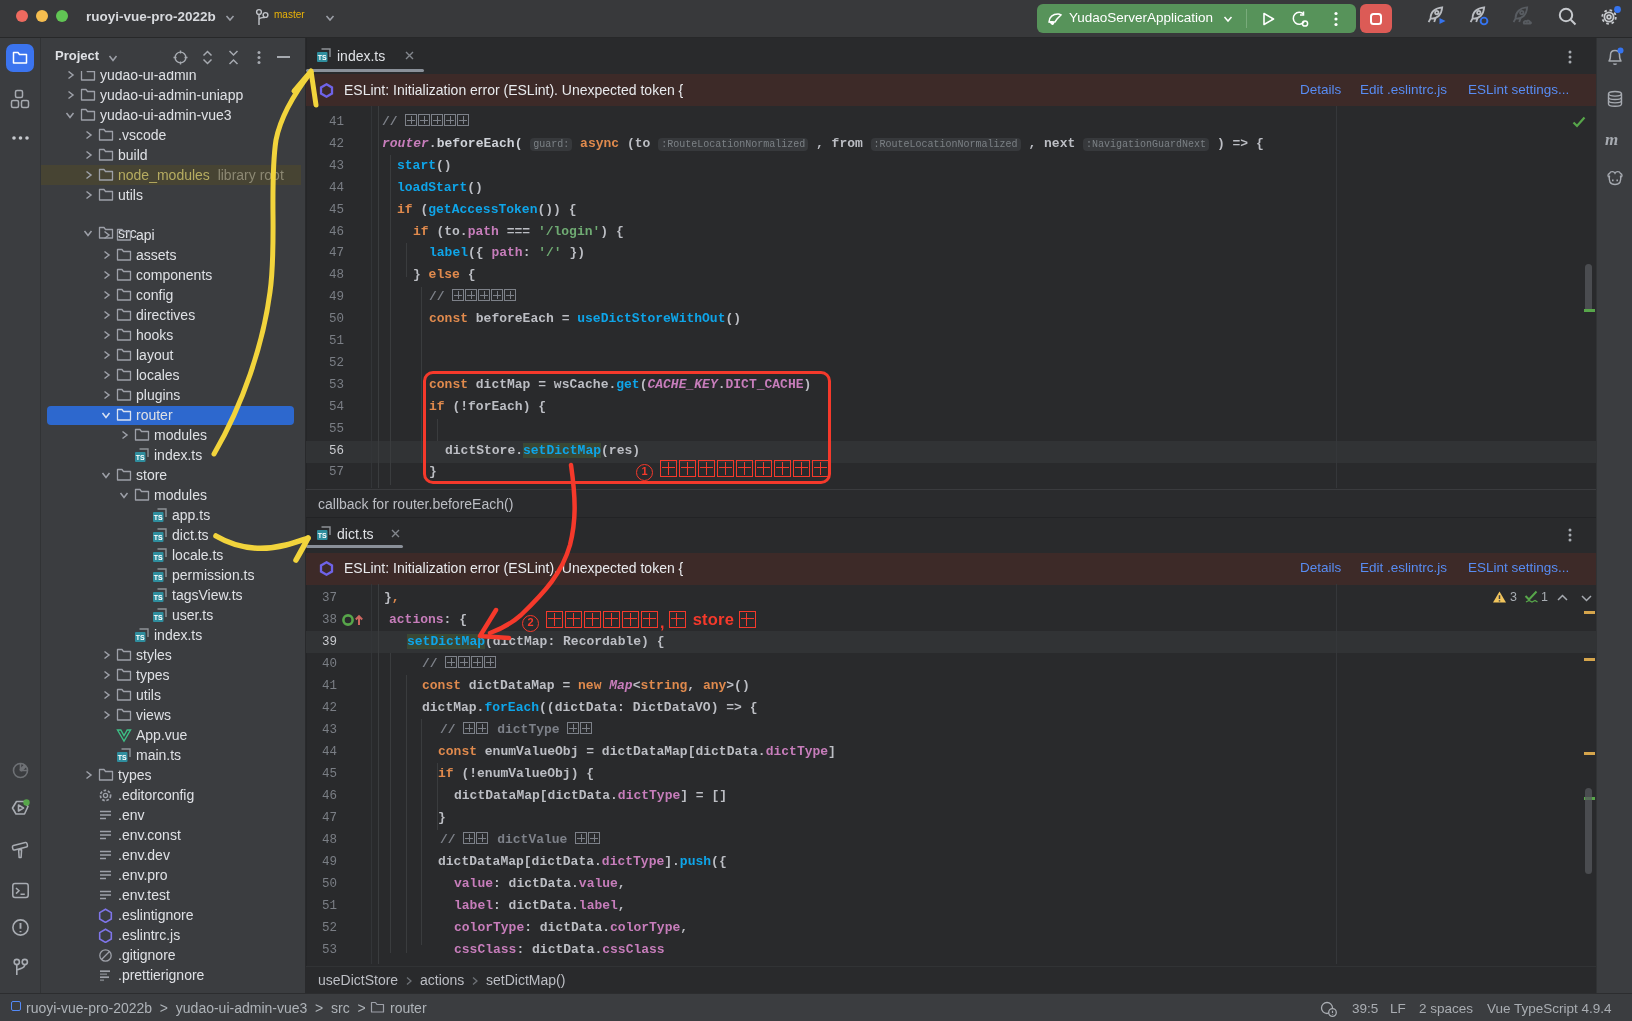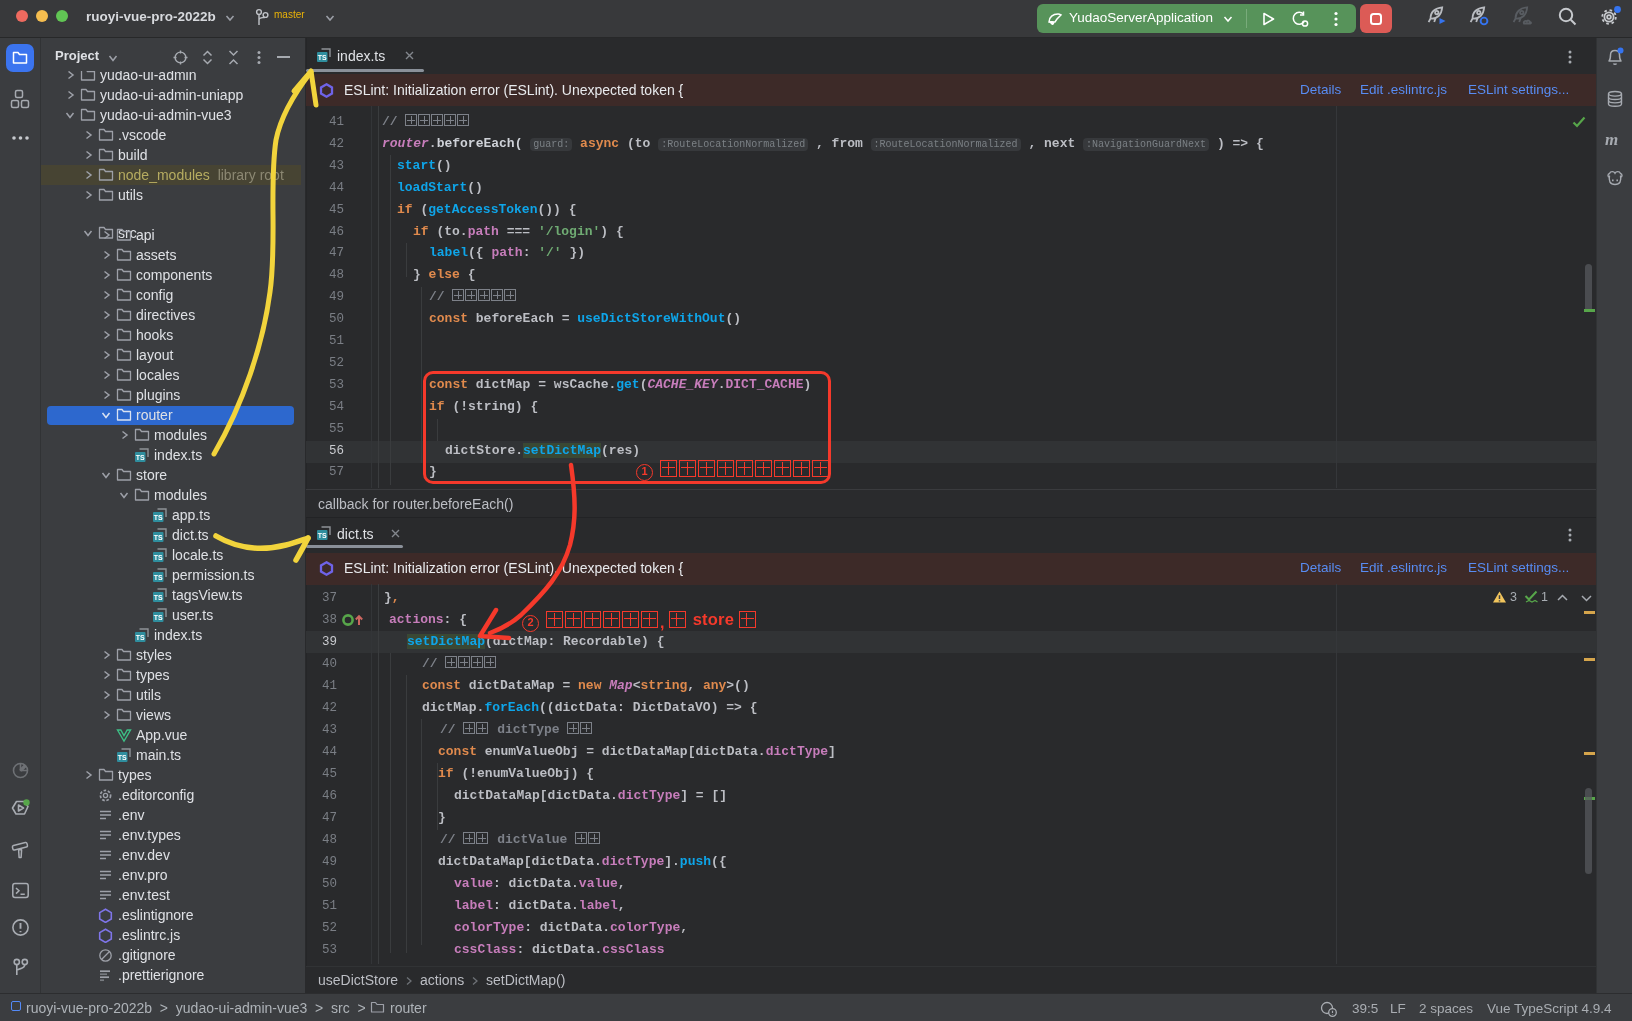--- a/index.html
+++ b/index.html
@@ -360,21 +360,21 @@
             <g fill="none" stroke="#9DA0A8">
               <circle cx="7.5" cy="7.5" r="2.1" stroke-width="1.3"></circle>
               <circle cx="7.5" cy="7.5" r="5.1" stroke-width="1.7" stroke-dasharray="2.6 1.7"></circle>
             </g>
           </svg><span style="color:#DFE1E5">.editorconfig</span></div>
 <div class="row" style="left:57px;top:734px"><svg style="margin-right:4px" width="16" height="15" fill="none" stroke="#9DA0A8" stroke-width="1.4">
             <path d="M2 3.5 H13 M2 7 H13 M2 10.5 H8"></path>
           </svg><span style="color:#DFE1E5">.env</span></div>
 <div class="row" style="left:57px;top:754px"><svg style="margin-right:4px" width="16" height="15" fill="none" stroke="#9DA0A8" stroke-width="1.4">
             <path d="M2 3.5 H13 M2 7 H13 M2 10.5 H8"></path>
-          </svg><span style="color:#DFE1E5">.env.types</span></div>
+          </svg><span style="color:#DFE1E5">.env.const</span></div>
 <div class="row" style="left:57px;top:774px"><svg style="margin-right:4px" width="16" height="15" fill="none" stroke="#9DA0A8" stroke-width="1.4">
             <path d="M2 3.5 H13 M2 7 H13 M2 10.5 H8"></path>
           </svg><span style="color:#DFE1E5">.env.dev</span></div>
 <div class="row" style="left:57px;top:794px"><svg style="margin-right:4px" width="16" height="15" fill="none" stroke="#9DA0A8" stroke-width="1.4">
             <path d="M2 3.5 H13 M2 7 H13 M2 10.5 H8"></path>
           </svg><span style="color:#DFE1E5">.env.pro</span></div>
 <div class="row" style="left:57px;top:814px"><svg style="margin-right:4px" width="16" height="15" fill="none" stroke="#9DA0A8" stroke-width="1.4">
             <path d="M2 3.5 H13 M2 7 H13 M2 10.5 H8"></path>
           </svg><span style="color:#DFE1E5">.env.test</span></div>
 <div class="row" style="left:57px;top:834px"><svg style="margin-right:4px" width="16" height="15">
@@ -448,21 +448,21 @@
 <div class="cl" style="left:413px;top:264.29999999999995px"><span class="w">} </span><span class="k">else</span><span class="w"> {</span></div>
 <div class="ln" style="left:306px;width:38px;top:286.2px;color:#7A7E85">49</div>
 <div class="cl" style="left:429px;top:286.2px"><span class="cm">// <span class="cj"></span><span class="cj"></span><span class="cj"></span><span class="cj"></span><span class="cj"></span></span></div>
 <div class="ln" style="left:306px;width:38px;top:308.1px;color:#7A7E85">50</div>
 <div class="cl" style="left:429px;top:308.1px"><span class="k">const</span><span class="w"> beforeEach = </span><span class="f">useDictStoreWithOut</span><span class="w">()</span></div>
 <div class="ln" style="left:306px;width:38px;top:330.0px;color:#7A7E85">51</div>
 <div class="ln" style="left:306px;width:38px;top:351.9px;color:#7A7E85">52</div>
 <div class="ln" style="left:306px;width:38px;top:373.79999999999995px;color:#7A7E85">53</div>
 <div class="cl" style="left:429px;top:373.79999999999995px"><span class="k">const</span><span class="w"> dictMap = wsCache.</span><span class="f">get</span><span class="w">(</span><span class="p it">CACHE_KEY</span><span class="w">.</span><span class="p">DICT_CACHE</span><span class="w">)</span></div>
 <div class="ln" style="left:306px;width:38px;top:395.7px;color:#7A7E85">54</div>
-<div class="cl" style="left:429px;top:395.7px"><span class="k">if</span> <span class="w">(!string) {</span></div>
+<div class="cl" style="left:429px;top:395.7px"><span class="k">if</span> <span class="w">(!forEach) {</span></div>
 <div class="ln" style="left:306px;width:38px;top:417.59999999999997px;color:#7A7E85">55</div>
 <div class="ln" style="left:306px;width:38px;top:439.5px;color:#C9CBCF">56</div>
 <div class="cl" style="left:445px;top:439.5px"><span class="w">dictStore.</span><span style="background:#3A4834" class="f">setDictMap</span><span class="w">(res)</span></div>
 <div class="ln" style="left:306px;width:38px;top:461.4px;color:#7A7E85">57</div>
 <div class="cl" style="left:429px;top:461.4px"><span class="w">}</span></div>
 <svg class="abs" style="left:1572px;top:116px" width="14" height="12">
       <path d="M1.5 6.5 L5 10 L12.5 1.5" stroke="#57A64A" stroke-width="2.2" fill="none"></path>
     </svg>
 <div class="abs" style="left:1585px;top:264px;width:7px;height:48px;background:#55585C;border-radius:4px;opacity:.75"></div>
 <div class="abs" style="left:1584px;top:309px;width:11px;height:3px;background:#57A64A"></div>

